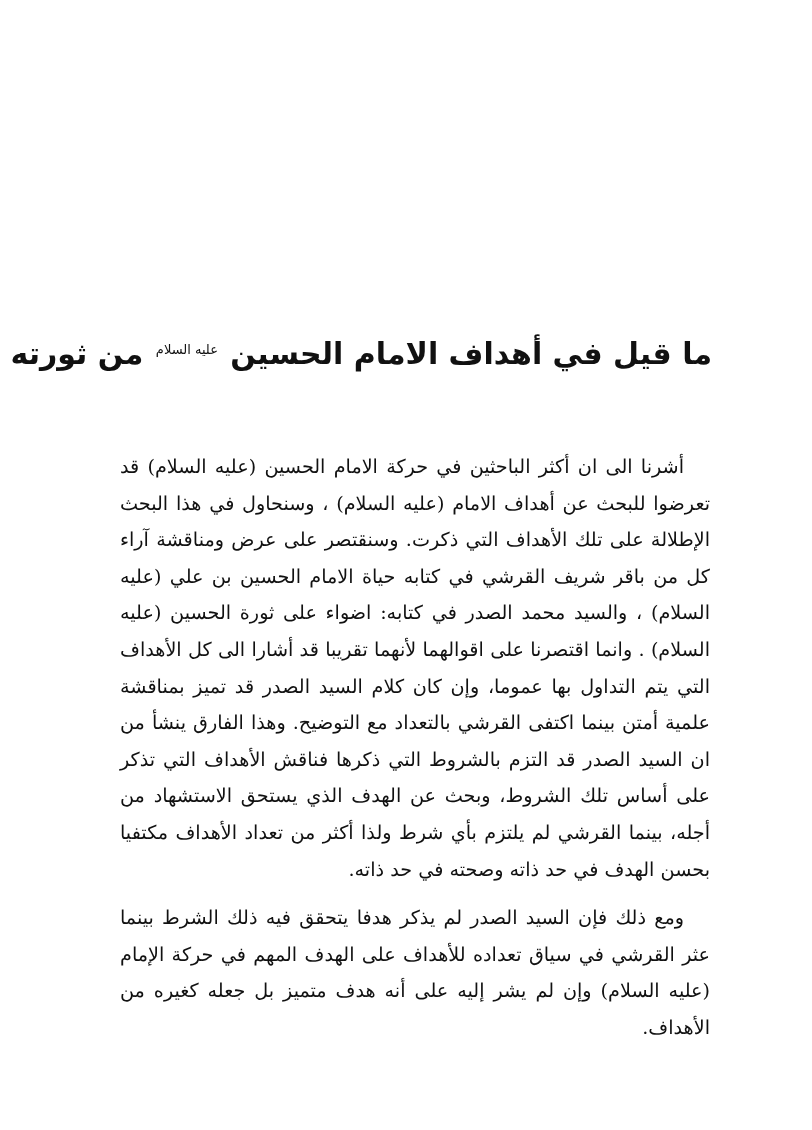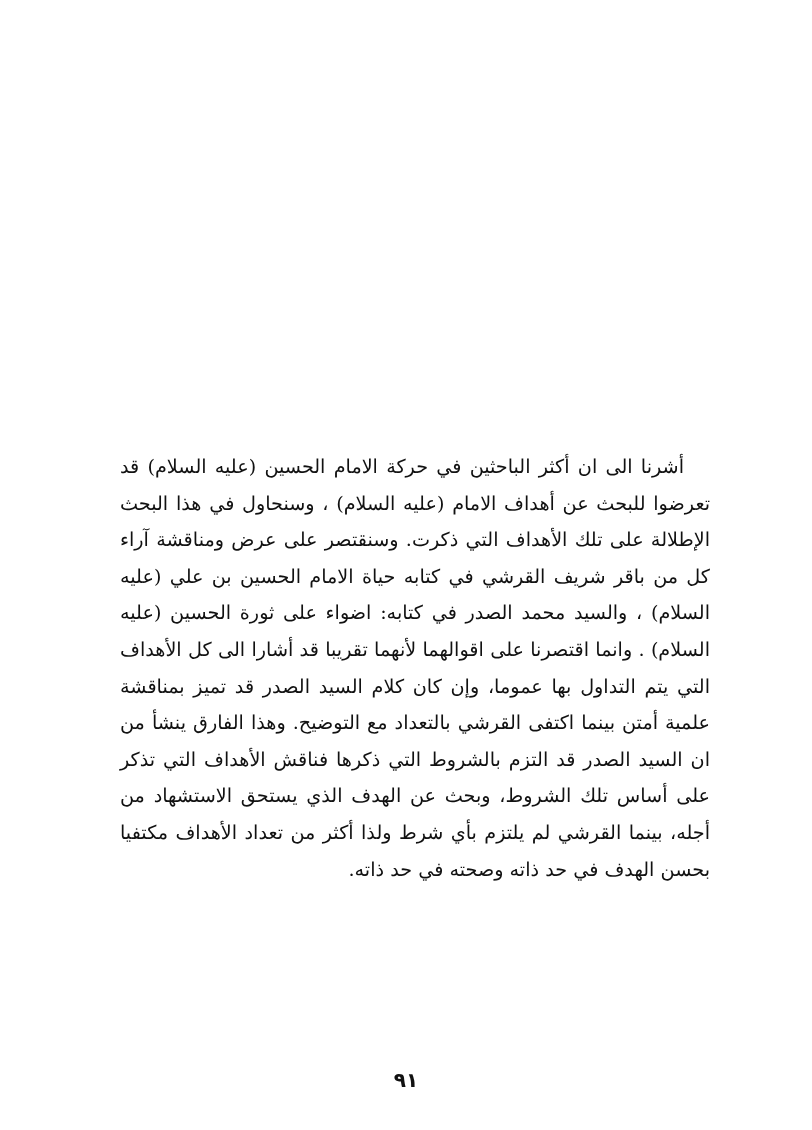--- a/index.html
+++ b/index.html
@@ -35,19 +35,24 @@
     position: absolute; top: 1068px; left: 0; right: 0; text-align: center;
     font-family: "DejaVu Sans", "Liberation Sans", sans-serif;
     font-weight: bold; font-size: 20px;
   }
 </style>
 </head>
 <body>
 
 <div class="page">
 
+  <div class="chapter-title">
+    <span>ما قيل في أهداف الامام الحسين</span>
+    <span class="honorific">عليه السلام</span>
+    <span>من ثورته</span>
+  </div>
 
   <div class="body-text">
     <p class="para-1" id="para-0">أشرنا الى ان أكثر الباحثين في حركة الامام الحسين (عليه السلام) قد تعرضوا للبحث عن أهداف الامام (عليه السلام) ، وسنحاول في هذا البحث الإطلالة على تلك الأهداف التي ذكرت. وسنقتصر على عرض ومناقشة آراء كل من باقر شريف القرشي في كتابه حياة الامام الحسين بن علي (عليه السلام) ، والسيد محمد الصدر في كتابه: اضواء على ثورة الحسين (عليه السلام) . وانما اقتصرنا على اقوالهما لأنهما تقريبا قد أشارا الى كل الأهداف التي يتم التداول بها عموما، وإن كان كلام السيد الصدر قد تميز بمناقشة علمية أمتن بينما اكتفى القرشي بالتعداد مع التوضيح. وهذا الفارق ينشأ من ان السيد الصدر قد التزم بالشروط التي ذكرها فناقش الأهداف التي تذكر على أساس تلك الشروط، وبحث عن الهدف الذي يستحق الاستشهاد من أجله، بينما القرشي لم يلتزم بأي شرط ولذا أكثر من تعداد الأهداف مكتفيا بحسن الهدف في حد ذاته وصحته في حد ذاته.</p>
+    <p class="para-2" id="para-1">ومع ذلك فإن السيد الصدر لم يذكر هدفا يتحقق فيه ذلك الشرط بينما عثر القرشي في سياق تعداده للأهداف على الهدف المهم في حركة الإمام (عليه السلام) وإن لم يشر إليه على أنه هدف متميز بل جعله كغيره من الأهداف.</p>
   </div>
 
-  <div class="page-number">٩١</div>
 </div>
 
 </body></html>

